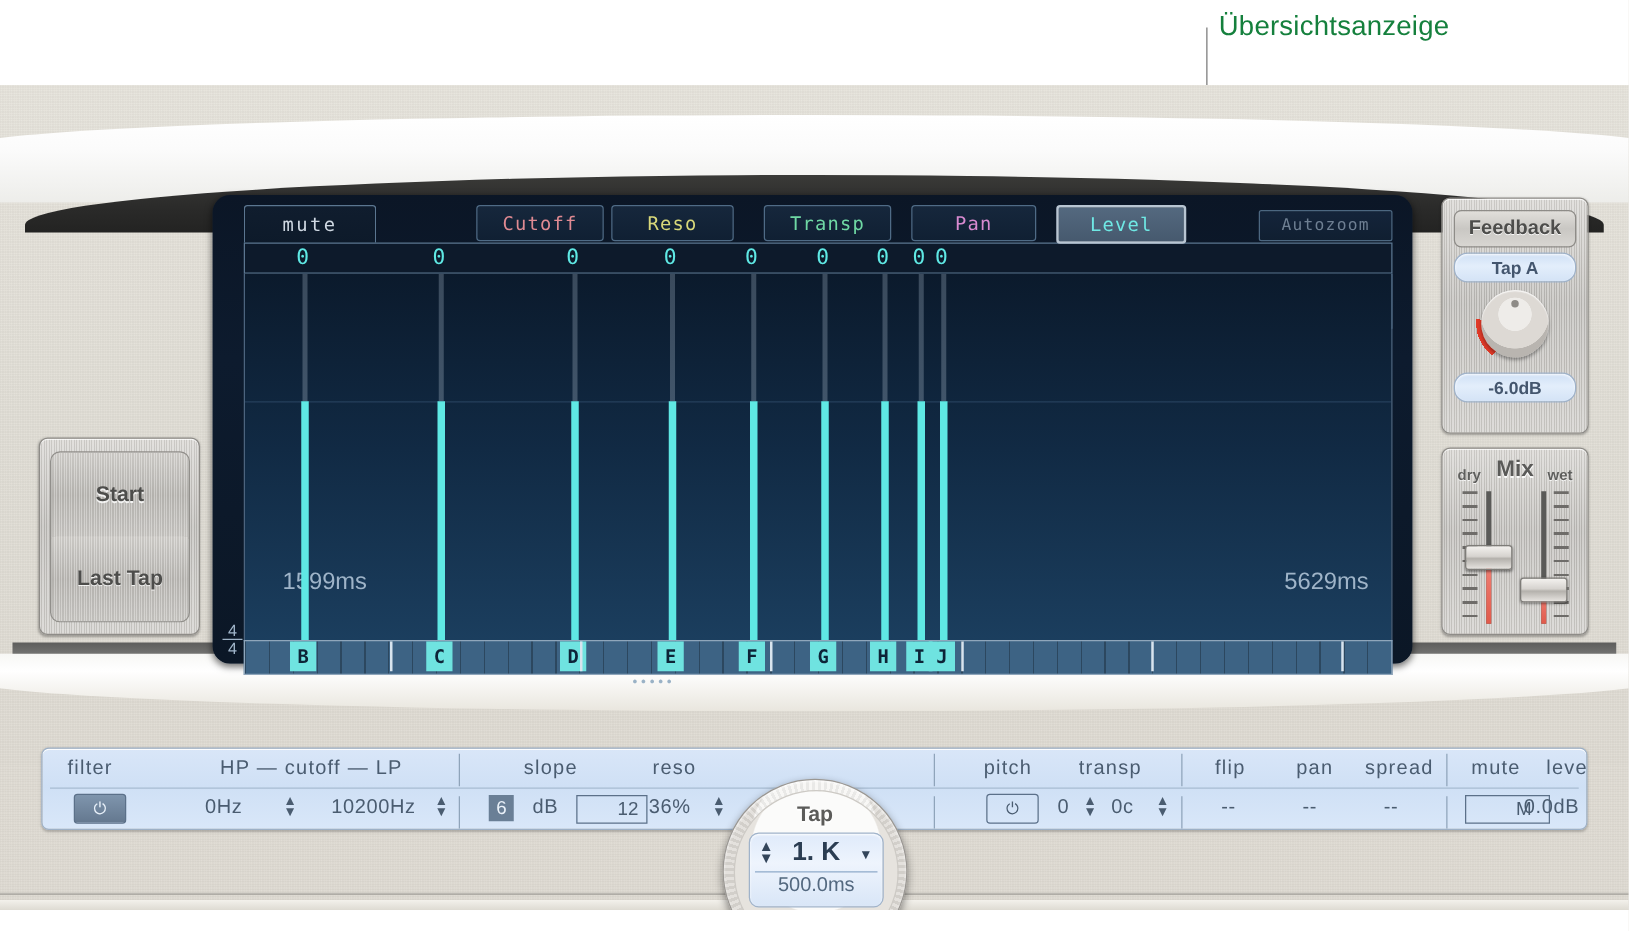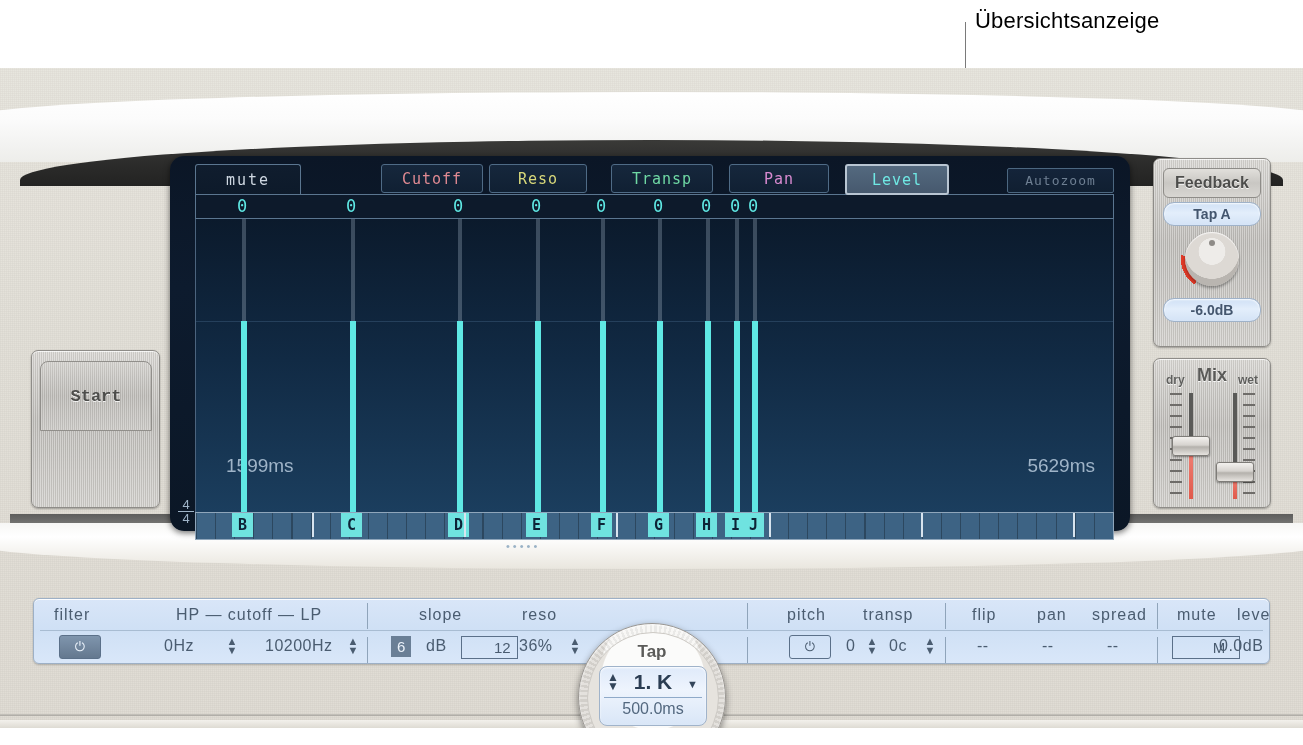--- a/index.html
+++ b/index.html
@@ -3,21 +3,21 @@
 <meta charset="utf-8">
 <style>
   html,body{margin:0;padding:0;}
   body{
     width:1303px;height:745px;background:#ffffff;overflow:hidden;
     font-family:"Liberation Sans",sans-serif;position:relative;
   }
 
   
   #callout-label{
-    position:absolute;left:975px;top:8px;font-size:22px;color:#000000;
+    position:absolute;left:975px;top:8px;font-size:22px;color:#15803d;
     letter-spacing:0.2px;white-space:nowrap;
   }
   #callout-line{
     position:absolute;left:965px;top:22px;width:1px;height:185px;background:#7a7a7a;
   }
 
   
   #shell{
     position:absolute;left:0;top:68px;width:1303px;height:660px;
     background:#e4e1d9;overflow:hidden;
@@ -102,21 +102,20 @@
 
   .bigbtn{
     position:absolute;left:8px;width:110px;
     border:1px solid #918f8b;
     background:
       repeating-linear-gradient(90deg,rgba(255,255,255,0.26) 0 1px,rgba(0,0,0,0.04) 1px 2px),
       linear-gradient(180deg,#d2d0cc 0%,#bab8b4 50%,#c9c7c3 100%);
     display:flex;align-items:center;justify-content:center;
     font-size:17px;font-weight:bold;color:#4d4d4b;
     text-shadow:0 1px 0 rgba(255,255,255,.8);
-    font-family:Liberation Mono, monospace;
   }
   #btn-start{ top:10px;height:68px;border-radius:8px 8px 0 0;}
   #btn-lasttap{ top:78px;height:68px;border-radius:0 0 8px 8px;border-top:none;}
 
   
   #right-fb{ left:1153px; top:90px; width:116px; height:187px; }
   #right-mix{ left:1153px; top:290px; width:116px; height:148px; }
 
   #fb-btn{
     position:absolute;left:9px;top:9px;width:96px;height:28px;border-radius:6px;
@@ -342,20 +341,21 @@
 <div id="shell">
   <div id="shell-grain"></div>
   <div id="top-white"></div>
   <div id="top-arc"></div>
   <div id="bot-dark"></div>
   <div id="bot-white"></div>
 
 
   <div id="left-buttons" class="metal-panel metal">
     <div id="btn-start" class="bigbtn">Start</div>
+    <div id="btn-lasttap" class="bigbtn">Last Tap</div>
   </div>
 
   <div id="right-fb" class="metal-panel metal">
     <div id="fb-btn">Feedback</div>
     <div class="lcd" id="fb-tap">Tap A</div>
     <div id="fb-arc"></div>
     <div id="fb-knob">
       <div id="fb-knob-dot"></div>
     </div>
     <div class="lcd" id="fb-val">-6.0dB</div>

